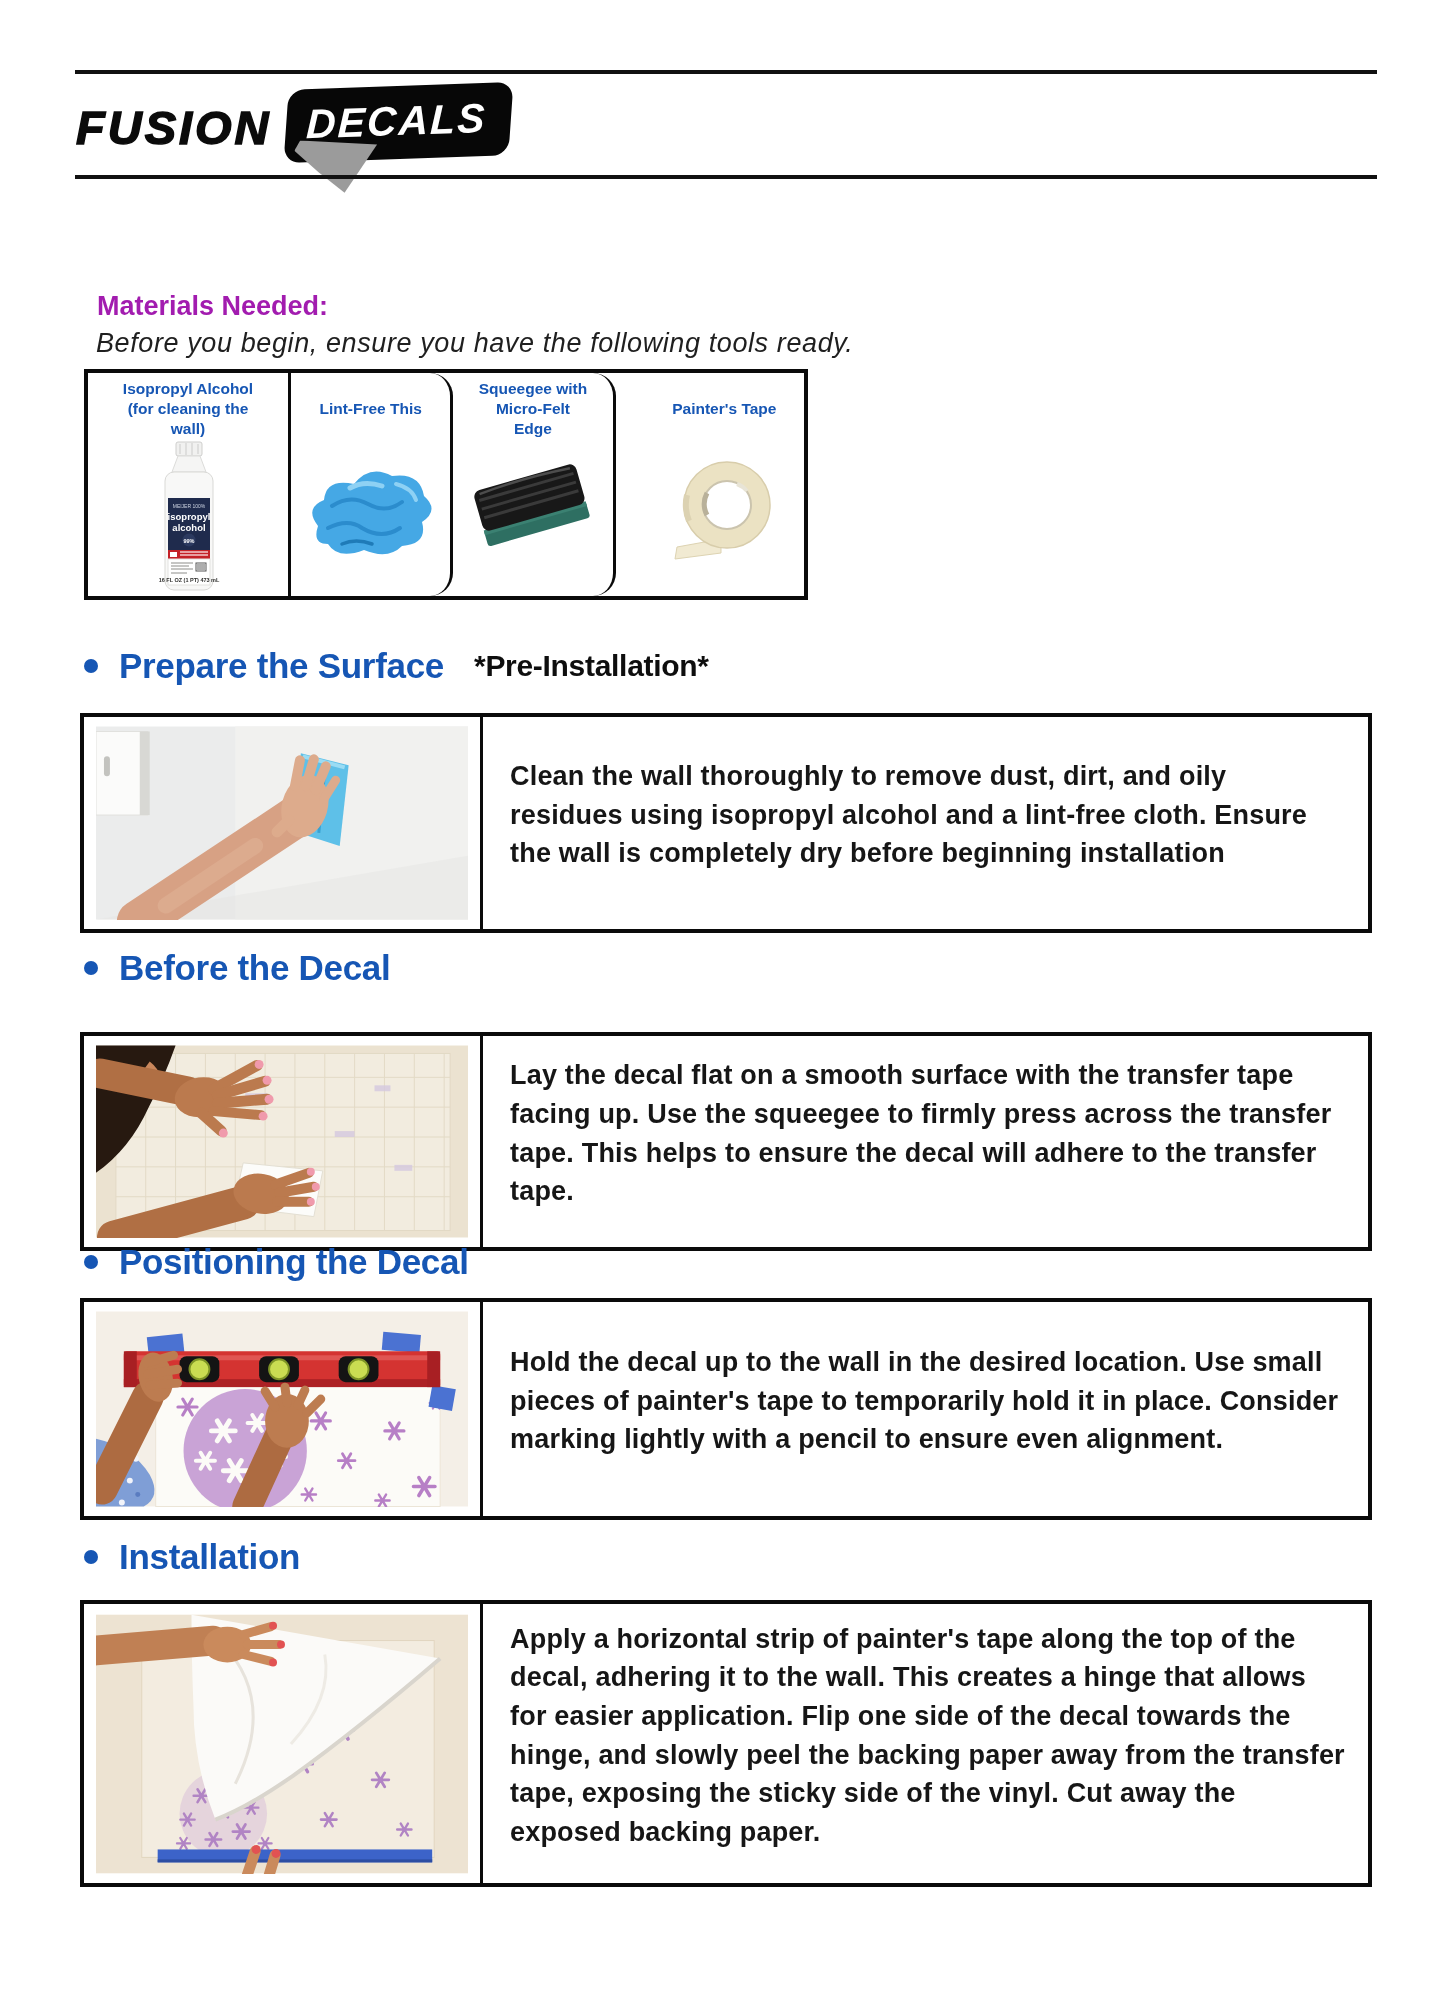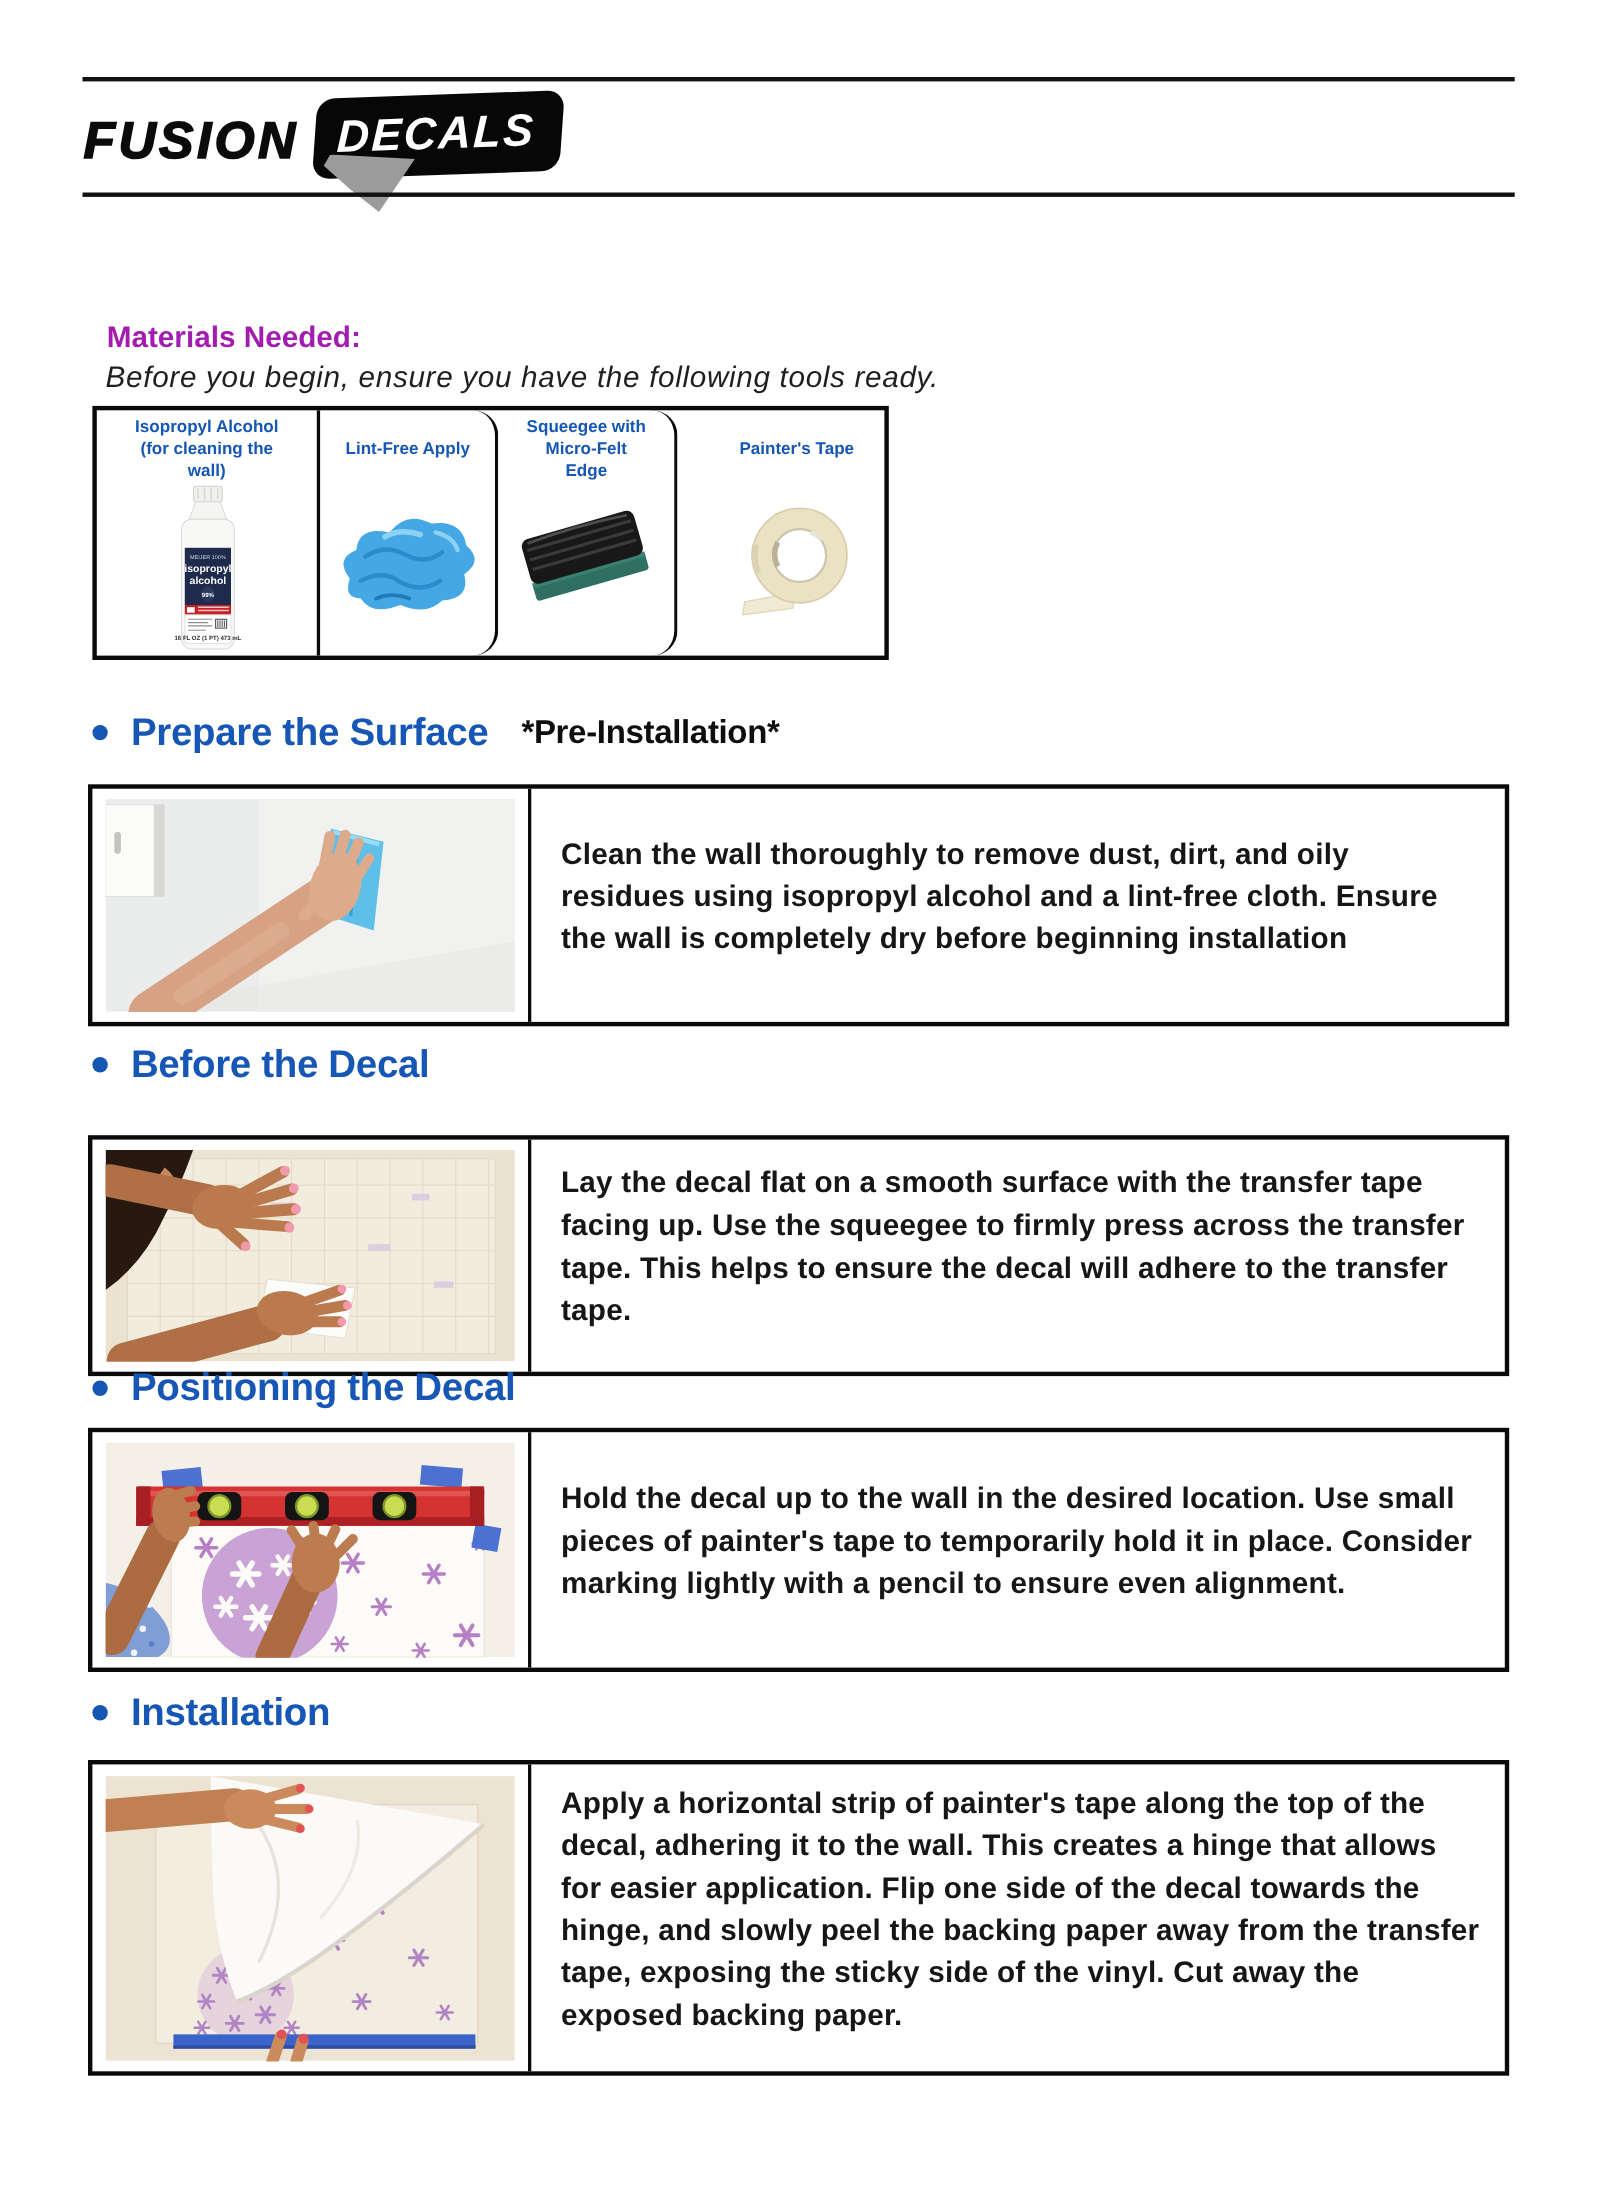--- a/index.html
+++ b/index.html
@@ -89,21 +89,21 @@
           <rect x="28" y="119" width="42" height="26" fill="#ffffff" stroke="#e2e2df"></rect>
           <path d="M31,123h22 M31,126h18 M31,129h22 M31,133h16" stroke="#8d8d8a" stroke-width="1"></path>
           <rect x="56" y="123" width="10" height="8" fill="#fff" stroke="#555"></rect>
           <path d="M58,124v6 M60,124v6 M62,124v6 M64,124v6" stroke="#333" stroke-width="0.8"></path>
           <text x="49" y="142" text-anchor="middle" font-size="5.5" font-weight="bold" fill="#30302e">16 FL OZ (1 PT) 473 mL</text>
         </svg>
       </div>
     </div>
 
     <div class="mat-cell c2">
-      <div class="mat-label">Lint-Free Apply</div>
+      <div class="mat-label">Lint-Free This</div>
       <div class="mat-icon">
         <svg width="146" height="112" viewBox="0 0 146 112">
           <path d="M20,72 Q6,54 26,46 Q28,24 56,30 Q72,10 94,22 Q122,18 126,42 Q142,56 124,68 Q130,90 104,92 Q90,106 66,96 Q40,106 30,90 Q14,90 20,72 Z" fill="#45a8e5"></path>
           <path d="M34,52 Q52,40 70,50 Q88,60 104,48" stroke="#2b8ccd" stroke-width="4" fill="none" stroke-linecap="round"></path>
           <path d="M30,74 Q50,64 64,74 Q84,86 102,74" stroke="#2b8ccd" stroke-width="4" fill="none" stroke-linecap="round"></path>
           <path d="M52,34 Q66,26 84,32" stroke="#8ed1f4" stroke-width="5" fill="none" stroke-linecap="round"></path>
           <path d="M98,30 Q114,34 118,46" stroke="#8ed1f4" stroke-width="4" fill="none" stroke-linecap="round"></path>
           <path d="M44,90 Q58,84 74,90" stroke="#1f7bb8" stroke-width="3.5" fill="none" stroke-linecap="round"></path>
         </svg>
       </div>

